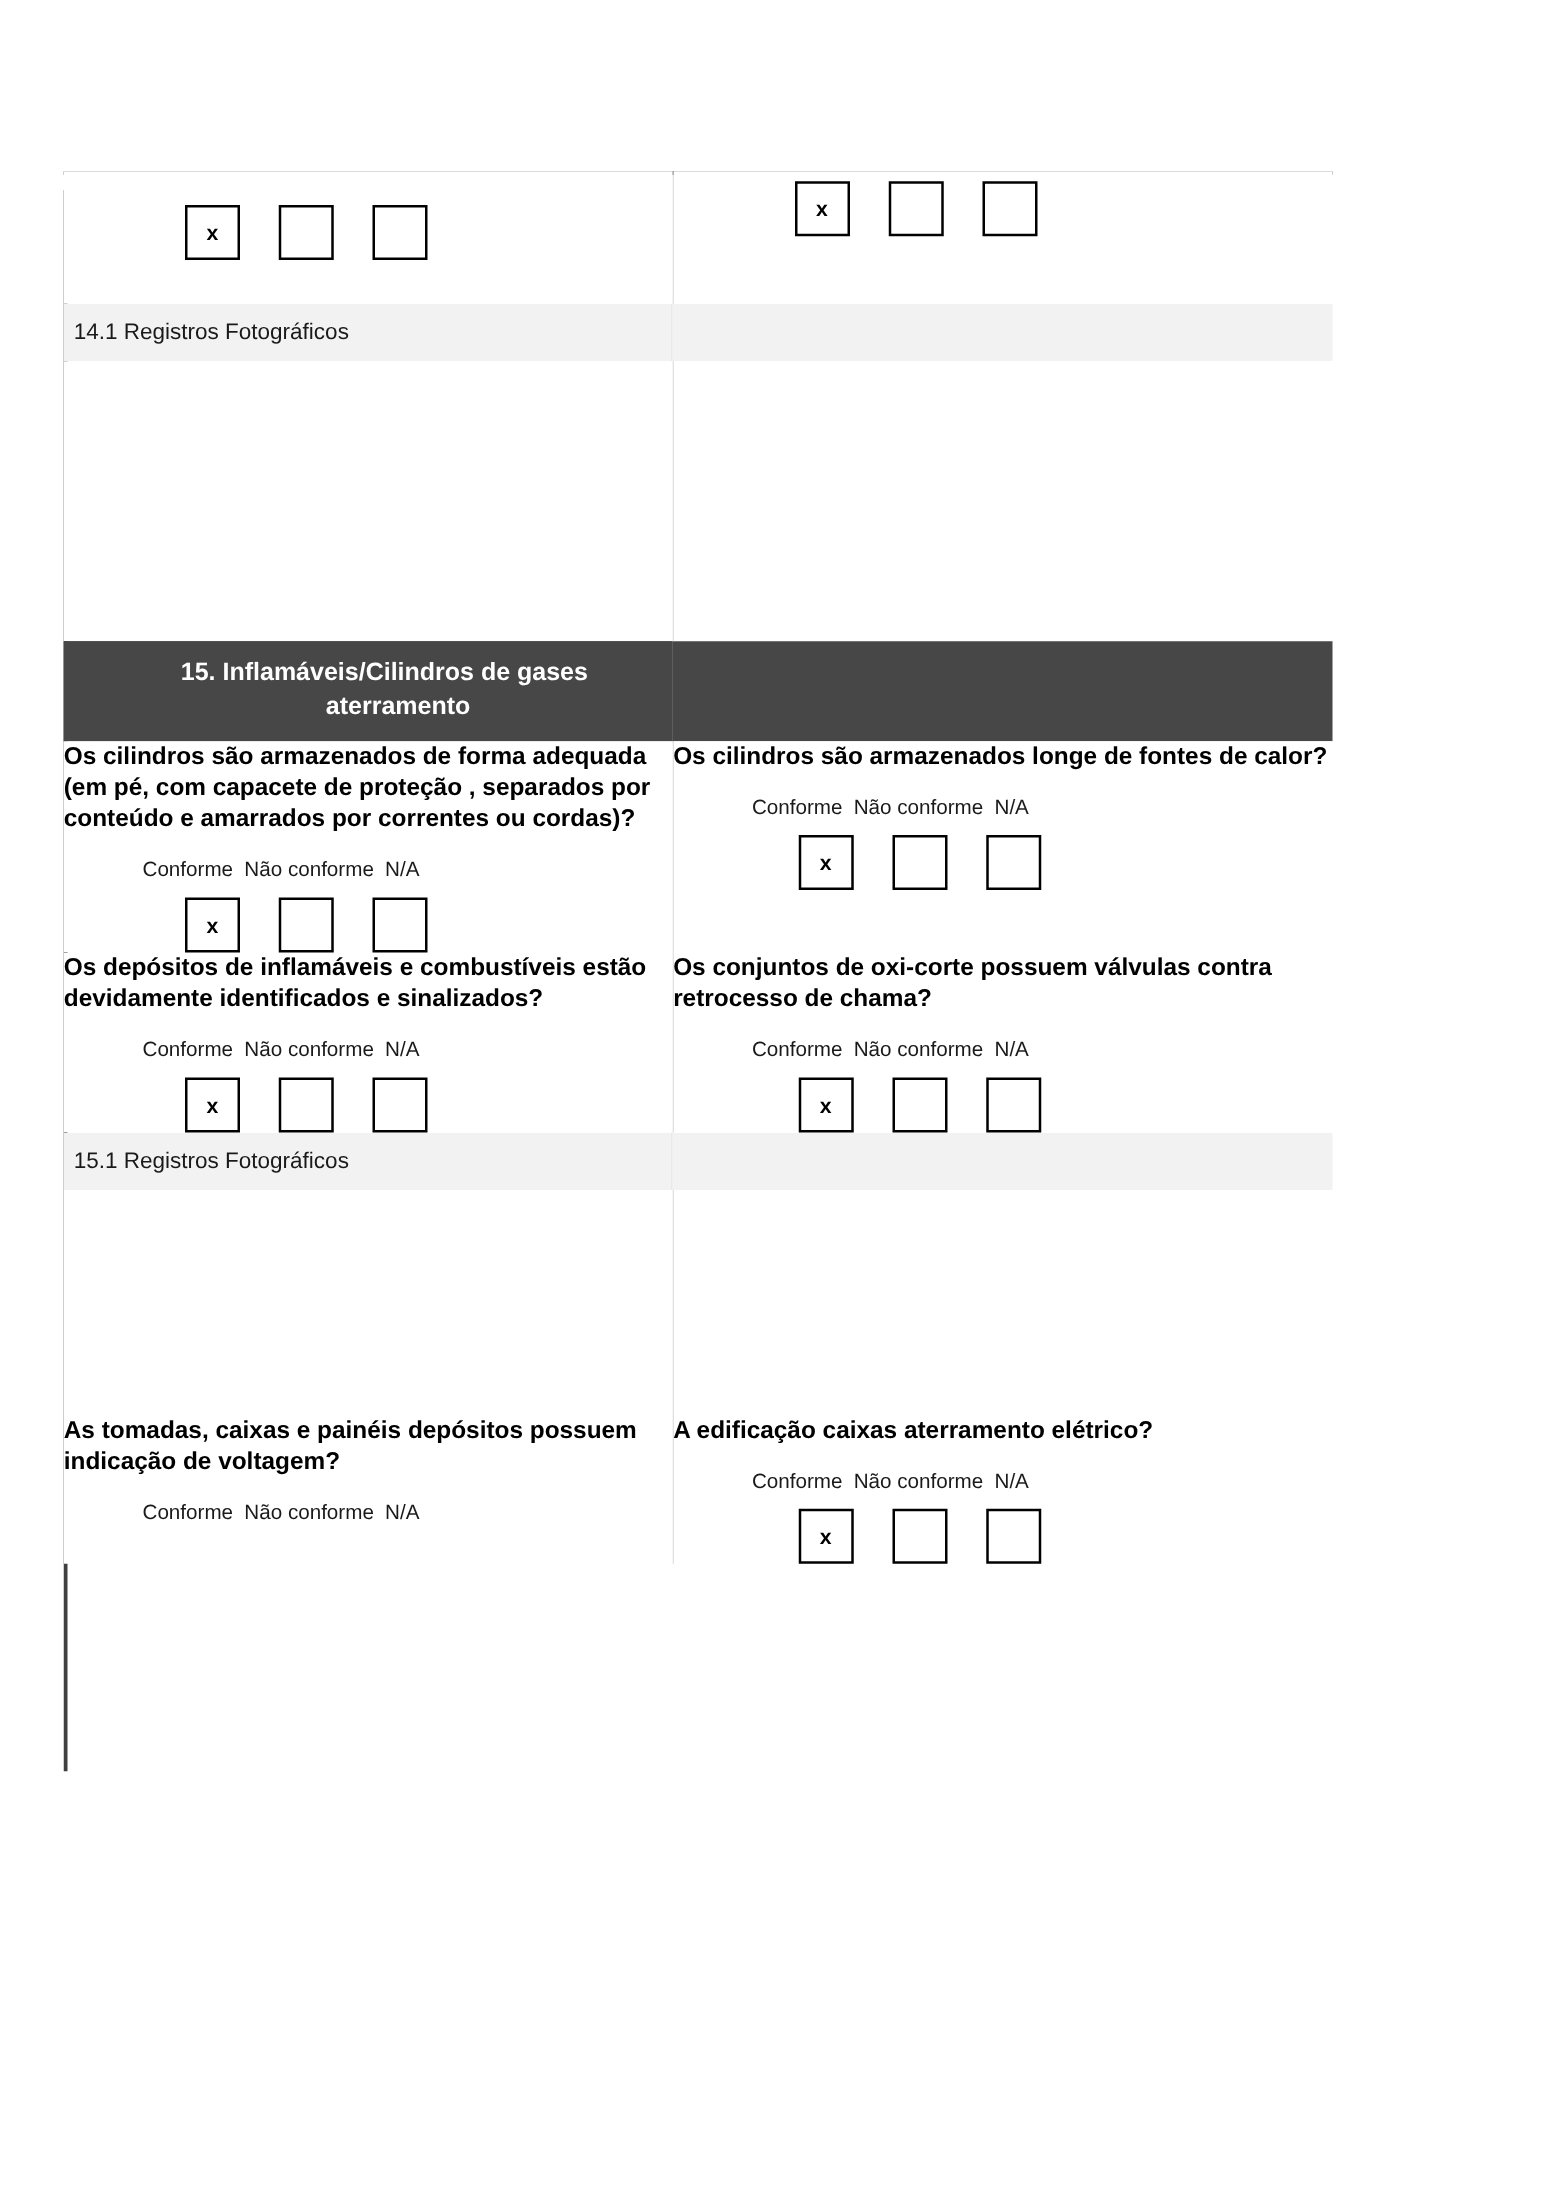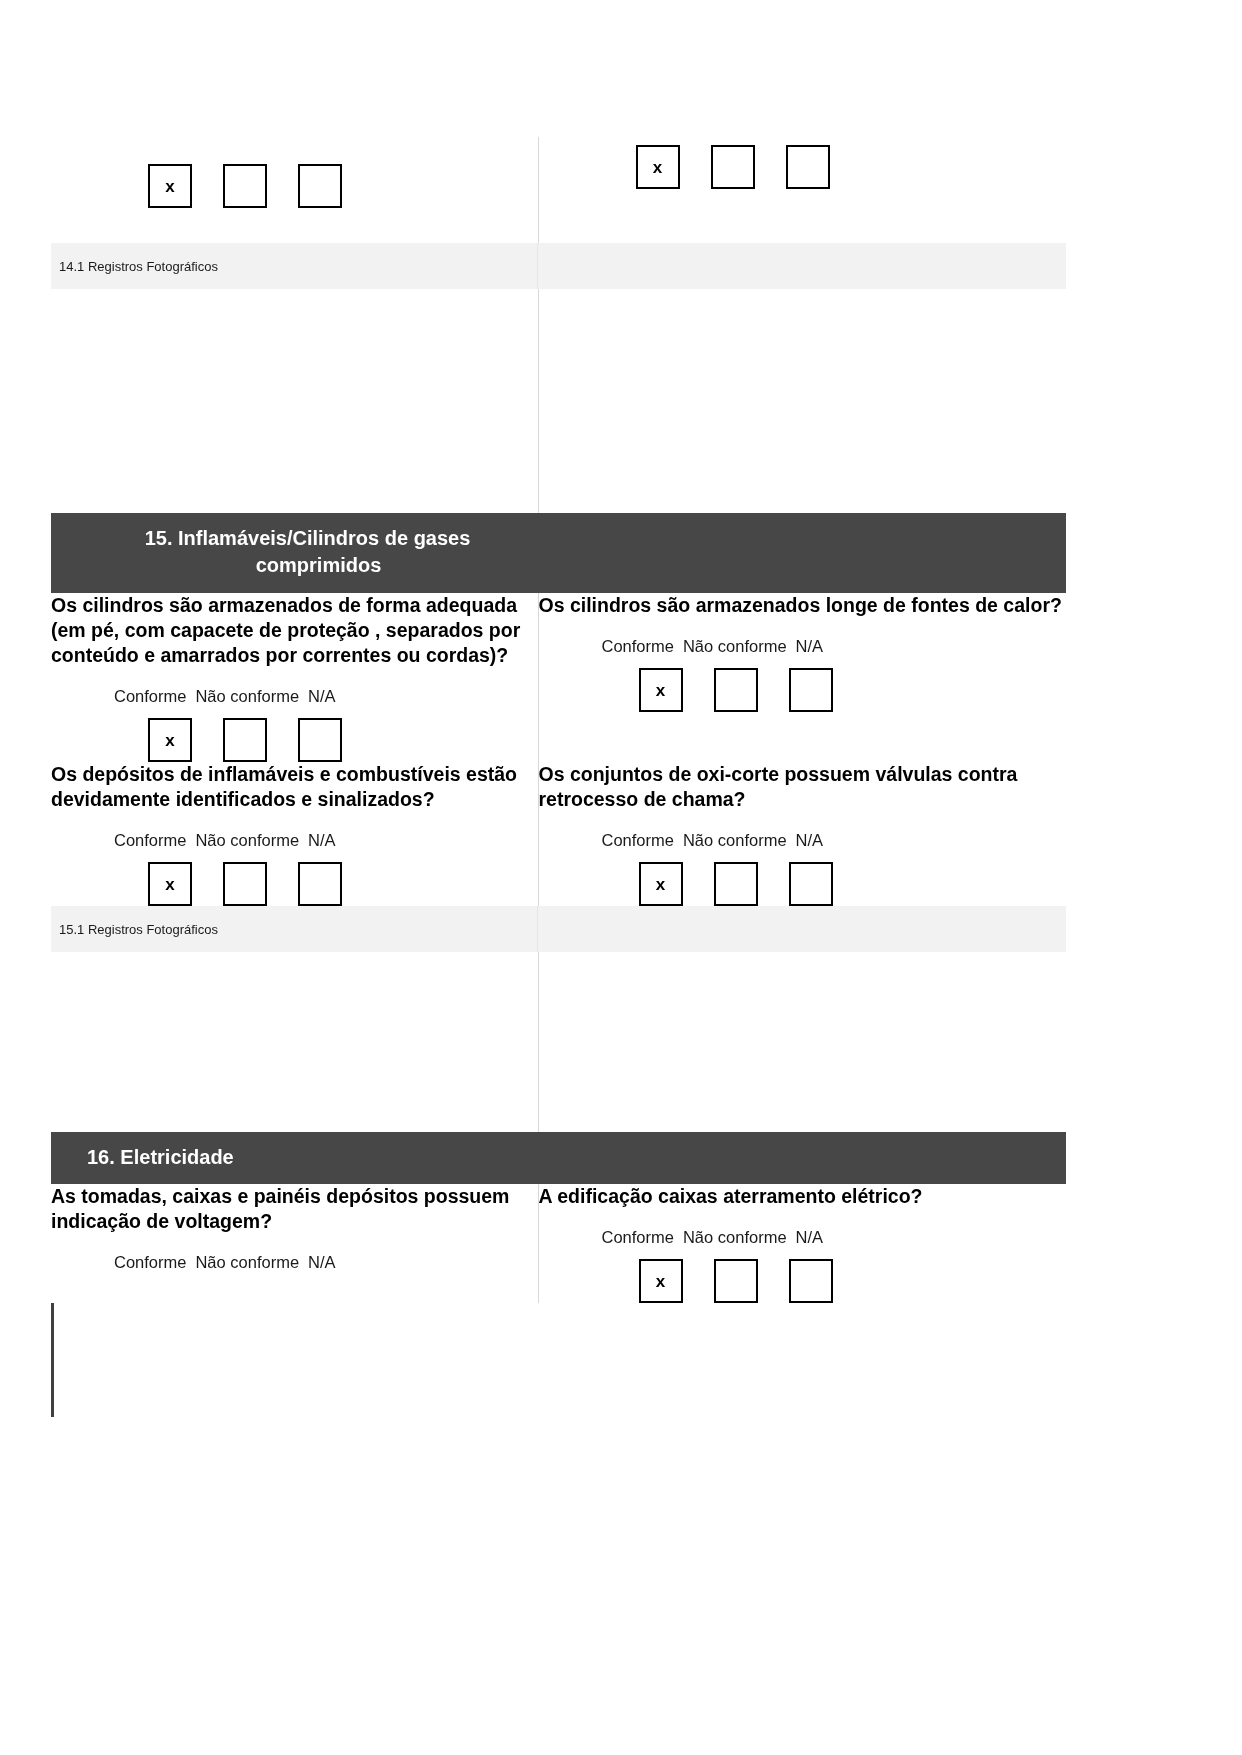--- a/index.html
+++ b/index.html
@@ -70,21 +70,21 @@
   .photo-band {
     background: #f2f2f2;
     height: 46px;
     position: relative;
   }
   .photo-band .band-label {
     position: absolute;
     left: 8px;
     top: 50%;
     transform: translateY(-50%);
-    font-size: 13px;
+    font-size: 18px;
     color: #1a1a1a;
     white-space: nowrap;
     font-weight: 400;
   }
   .photo-band.split::after {
     content: "";
     position: absolute;
     right: 0;
     top: 0;
     bottom: 0;
@@ -216,21 +216,21 @@
 
       <tr>
         <td class="cell cell-bordered-r photo-area"></td>
         <td class="cell photo-area"></td>
       </tr>
 
       <tr class="section-header-row">
         <td>
           <div class="section-header two-line">
             <span>15. Inflamáveis/Cilindros de gases</span>
-            <span class="cont-line">comprimidos</span>
+            <span class="cont-line">aterramento</span>
           </div>
         </td>
         <td class="section-header-spacer"></td>
       </tr>
 
       <tr>
         <td class="cell cell-bordered-r qcell">
           <p class="qtext">Os cilindros são armazenados de forma adequada (em pé, com capacete de proteção , separados por conteúdo e amarrados por correntes ou cordas)?</p>
           <div class="answer-block">
             <div class="answer-labels">
@@ -292,28 +292,20 @@
           <span class="band-label">15.1 Registros Fotográficos</span>
         </td>
         <td class="photo-band"></td>
       </tr>
 
       <tr>
         <td class="cell cell-bordered-r photo-area tall"></td>
         <td class="cell photo-area tall"></td>
       </tr>
 
-      <tr class="section-header-row">
-        <td>
-          <div class="section-header">
-            <span>16. Eletricidade</span>
-          </div>
-        </td>
-        <td class="section-header-spacer"></td>
-      </tr>
 
       <tr>
         <td class="cell cell-bordered-r qcell">
           <p class="qtext">As tomadas, caixas e painéis depósitos possuem indicação de voltagem?</p>
           <div class="answer-block">
             <div class="answer-labels">
               <span class="lbl">Conforme</span><span class="lbl">Não conforme</span><span class="lbl">N/A</span>
             </div>
           </div>
         </td>

